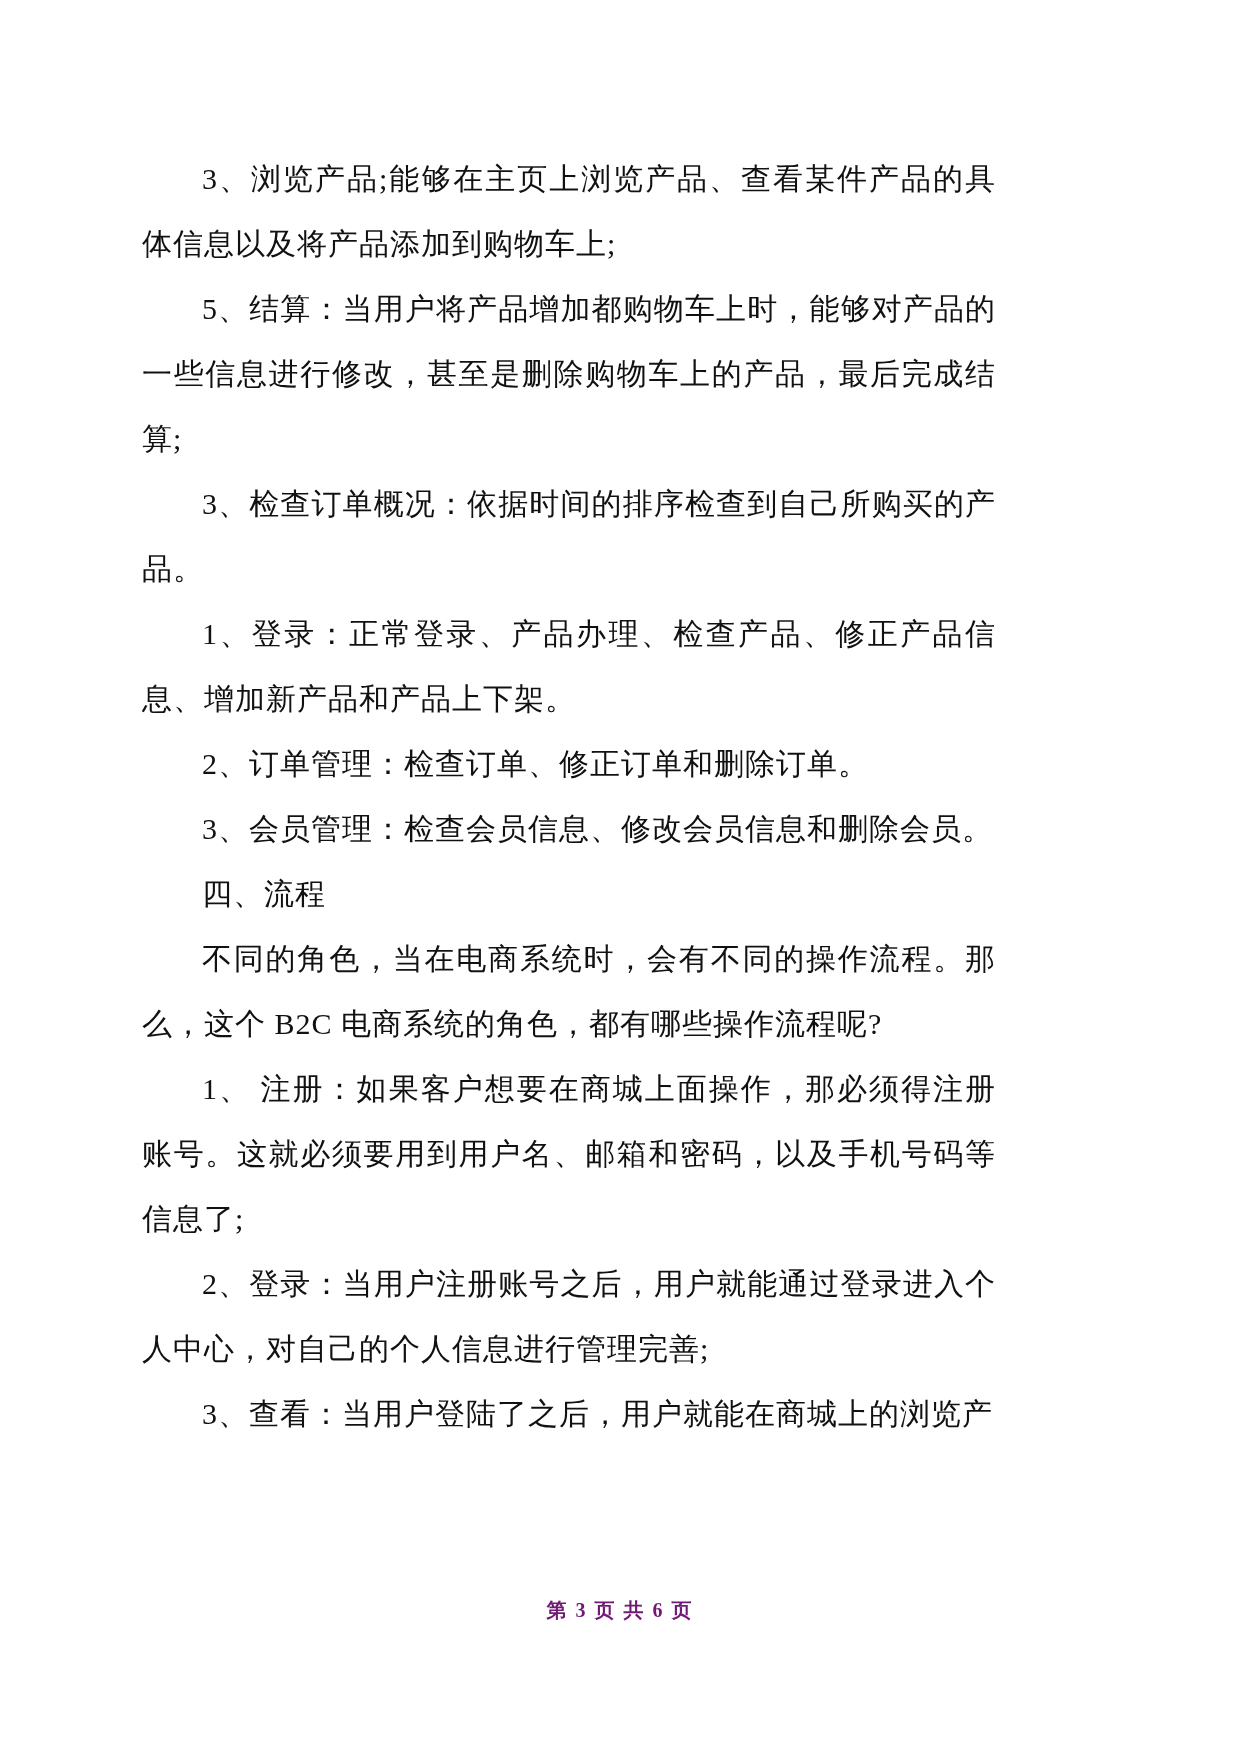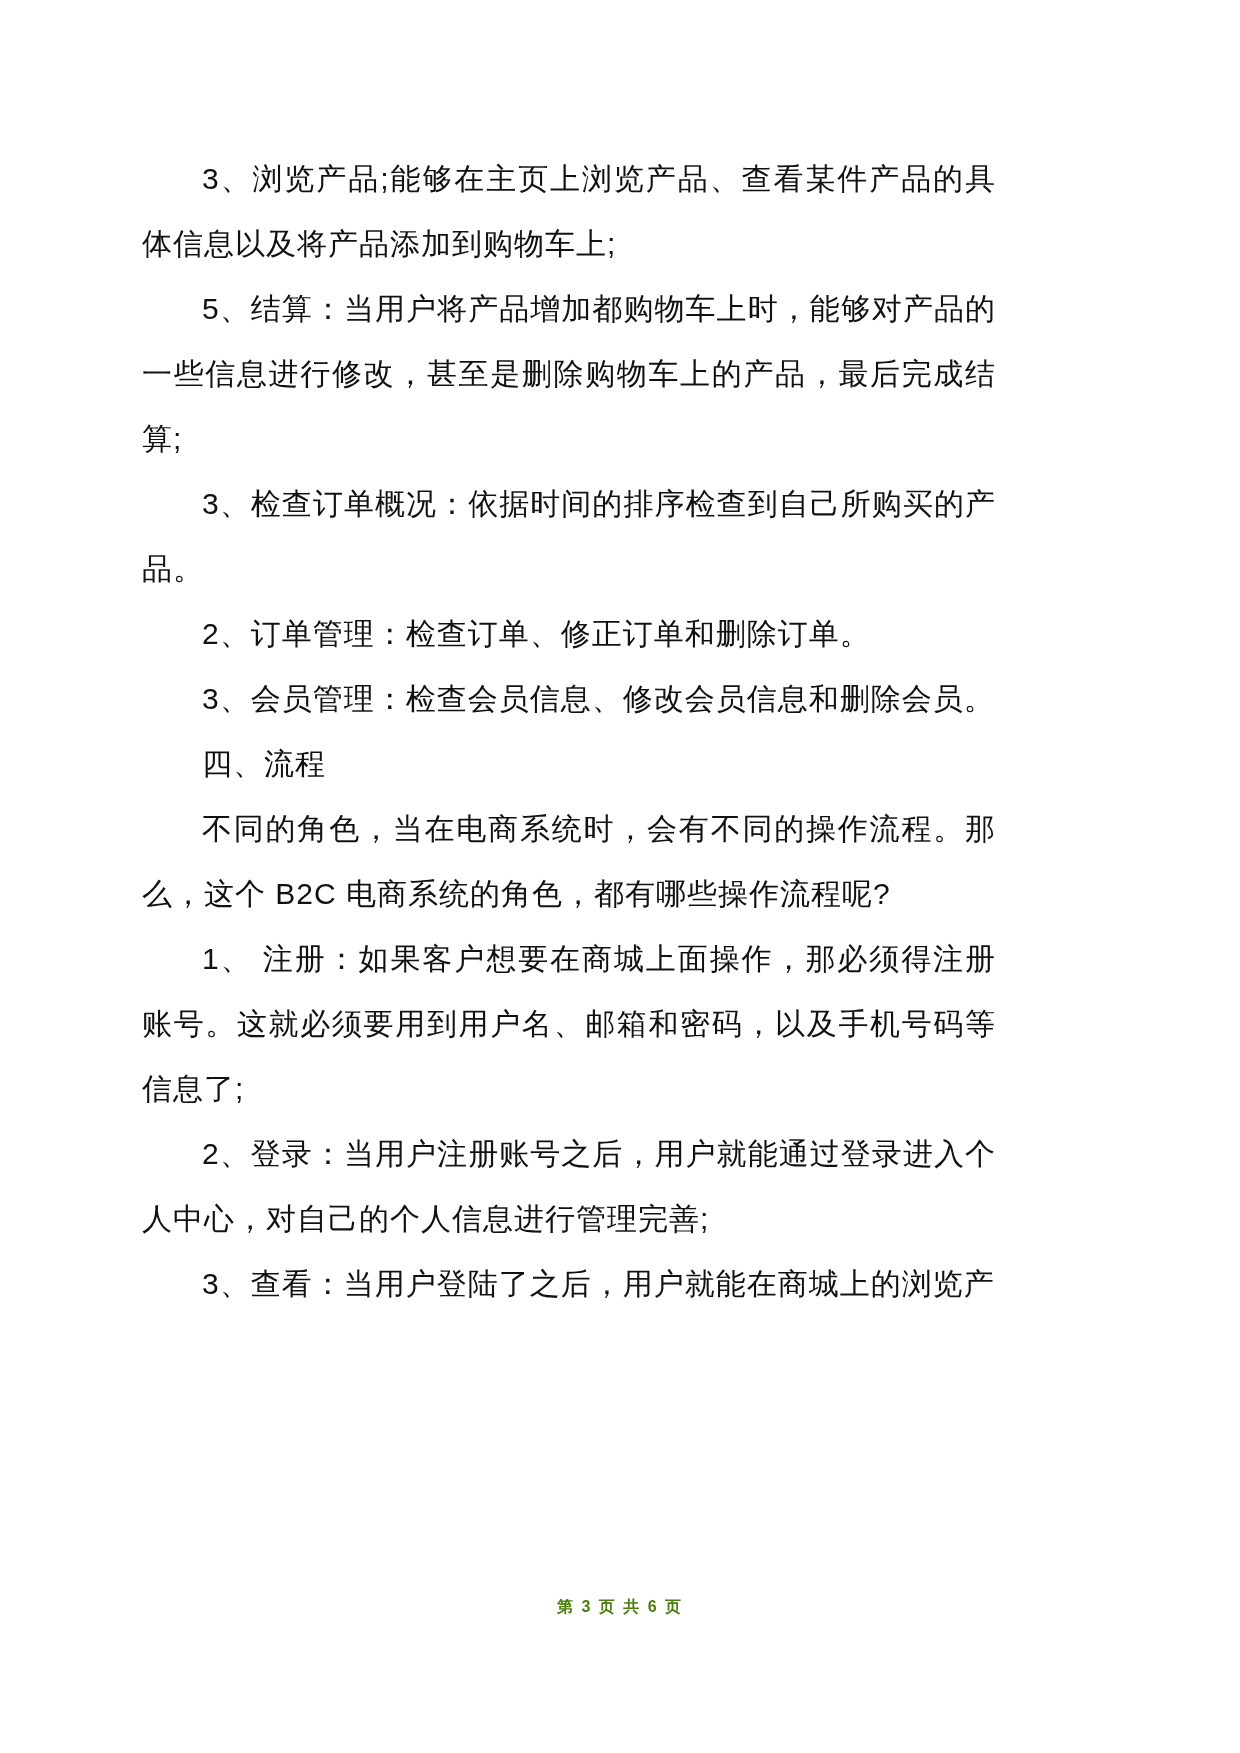--- a/index.html
+++ b/index.html
@@ -6,21 +6,21 @@
     margin: 0;
     padding: 0;
     background: #ffffff;
   }
   .page {
     position: relative;
     width: 1240px;
     height: 1753px;
     background: #ffffff;
     overflow: hidden;
-    font-family: Liberation Sans, sans-serif;
+    font-family: Liberation Serif, serif;
     color: #111111;
     border-radius: 24px;
   }
   .content {
     position: absolute;
     top: 146px;
     left: 142px;
     width: 854px;
     font-size: 30px;
     line-height: 65px;
@@ -32,34 +32,35 @@
     padding: 0;
     text-indent: 2em;
     word-break: break-all;
   }
   .footer {
     position: absolute;
     top: 1597px;
     left: 0;
     width: 100%;
     text-align: center;
-    font-size: 16px;
+    font-size: 20px;
     font-weight: bold;
     letter-spacing: 2px;
-    color: #4d7c0f;
+    color: #701a75;
   }
 </style>
 </head>
 <body>
 
 <div class="page">
   <div class="content">
     <p>3、浏览产品;能够在主页上浏览产品、查看某件产品的具体信息以及将产品添加到购物车上;</p>
     <p>5、结算：当用户将产品增加都购物车上时，能够对产品的一些信息进行修改，甚至是删除购物车上的产品，最后完成结算;</p>
     <p>3、检查订单概况：依据时间的排序检查到自己所购买的产品。</p>
+    <p>1、登录：正常登录、产品办理、检查产品、修正产品信息、增加新产品和产品上下架。</p>
     <p>2、订单管理：检查订单、修正订单和删除订单。</p>
     <p>3、会员管理：检查会员信息、修改会员信息和删除会员。</p>
     <p>四、流程</p>
     <p>不同的角色，当在电商系统时，会有不同的操作流程。那么，这个 B2C 电商系统的角色，都有哪些操作流程呢?</p>
     <p>1、 注册：如果客户想要在商城上面操作，那必须得注册账号。这就必须要用到用户名、邮箱和密码，以及手机号码等信息了;</p>
     <p>2、登录：当用户注册账号之后，用户就能通过登录进入个人中心，对自己的个人信息进行管理完善;</p>
     <p>3、查看：当用户登陆了之后，用户就能在商城上的浏览产</p>
   </div>
   <div class="footer">第 3 页 共 6 页</div>
 </div>

